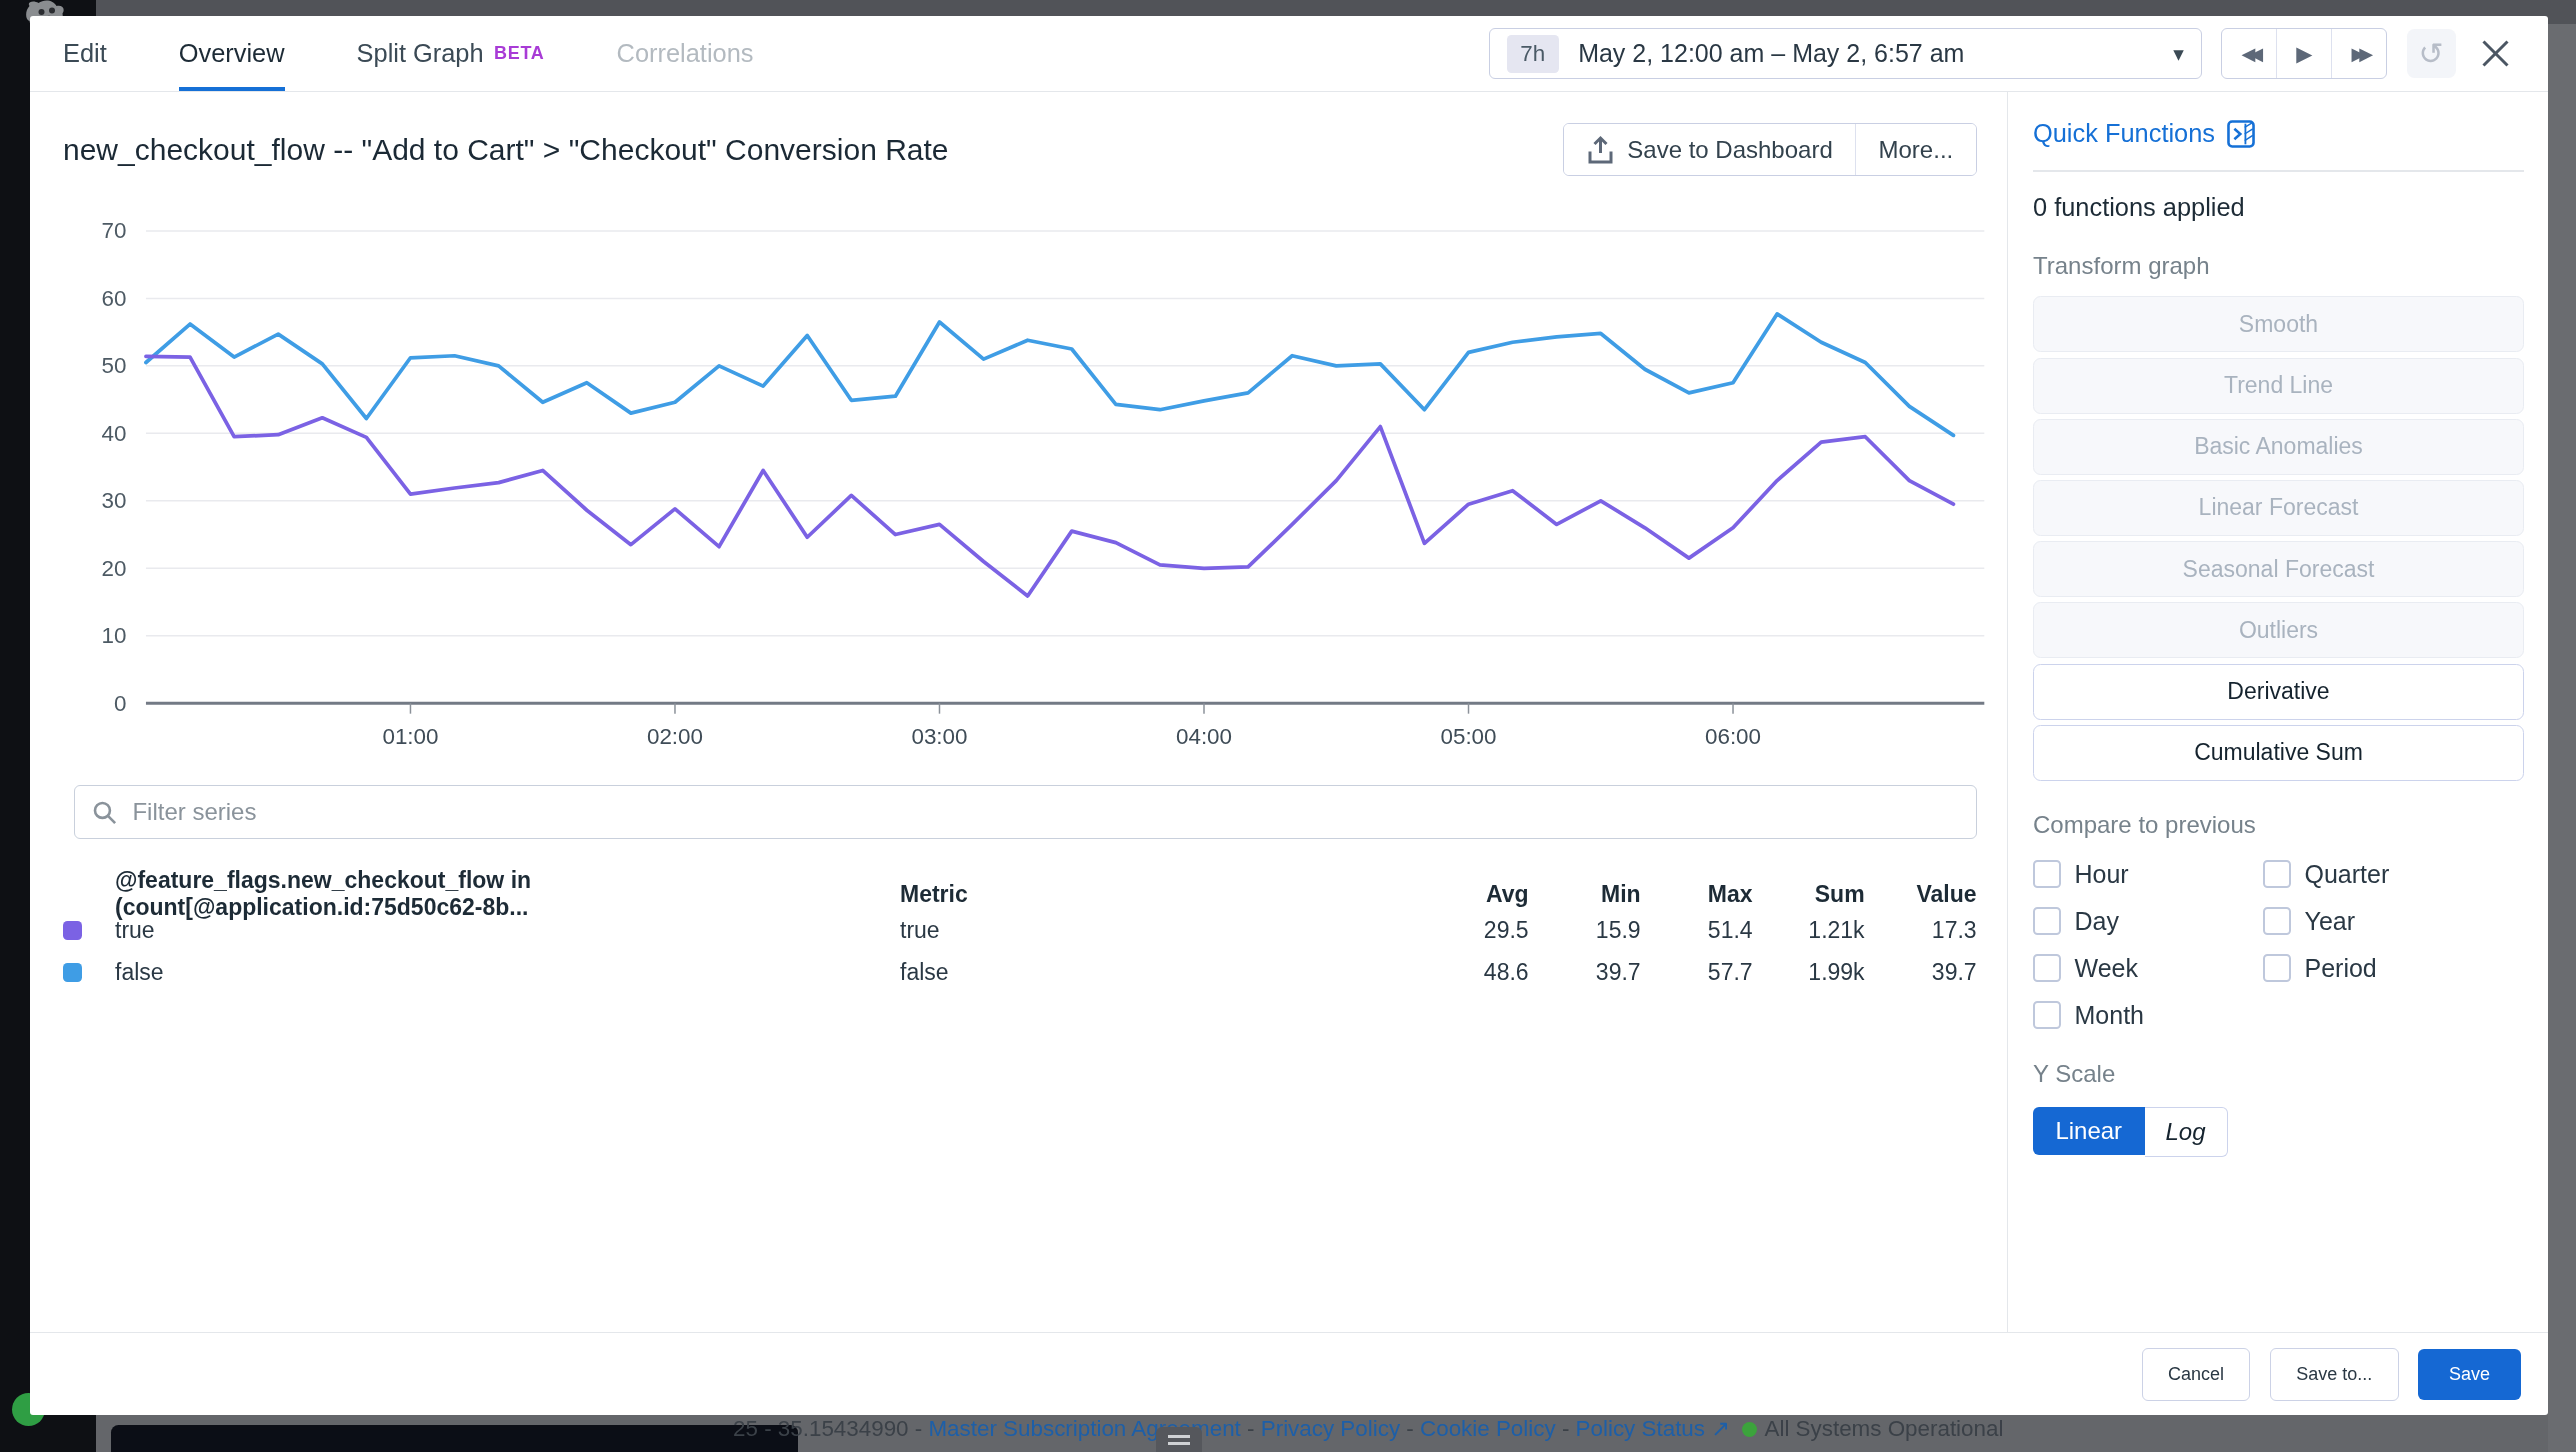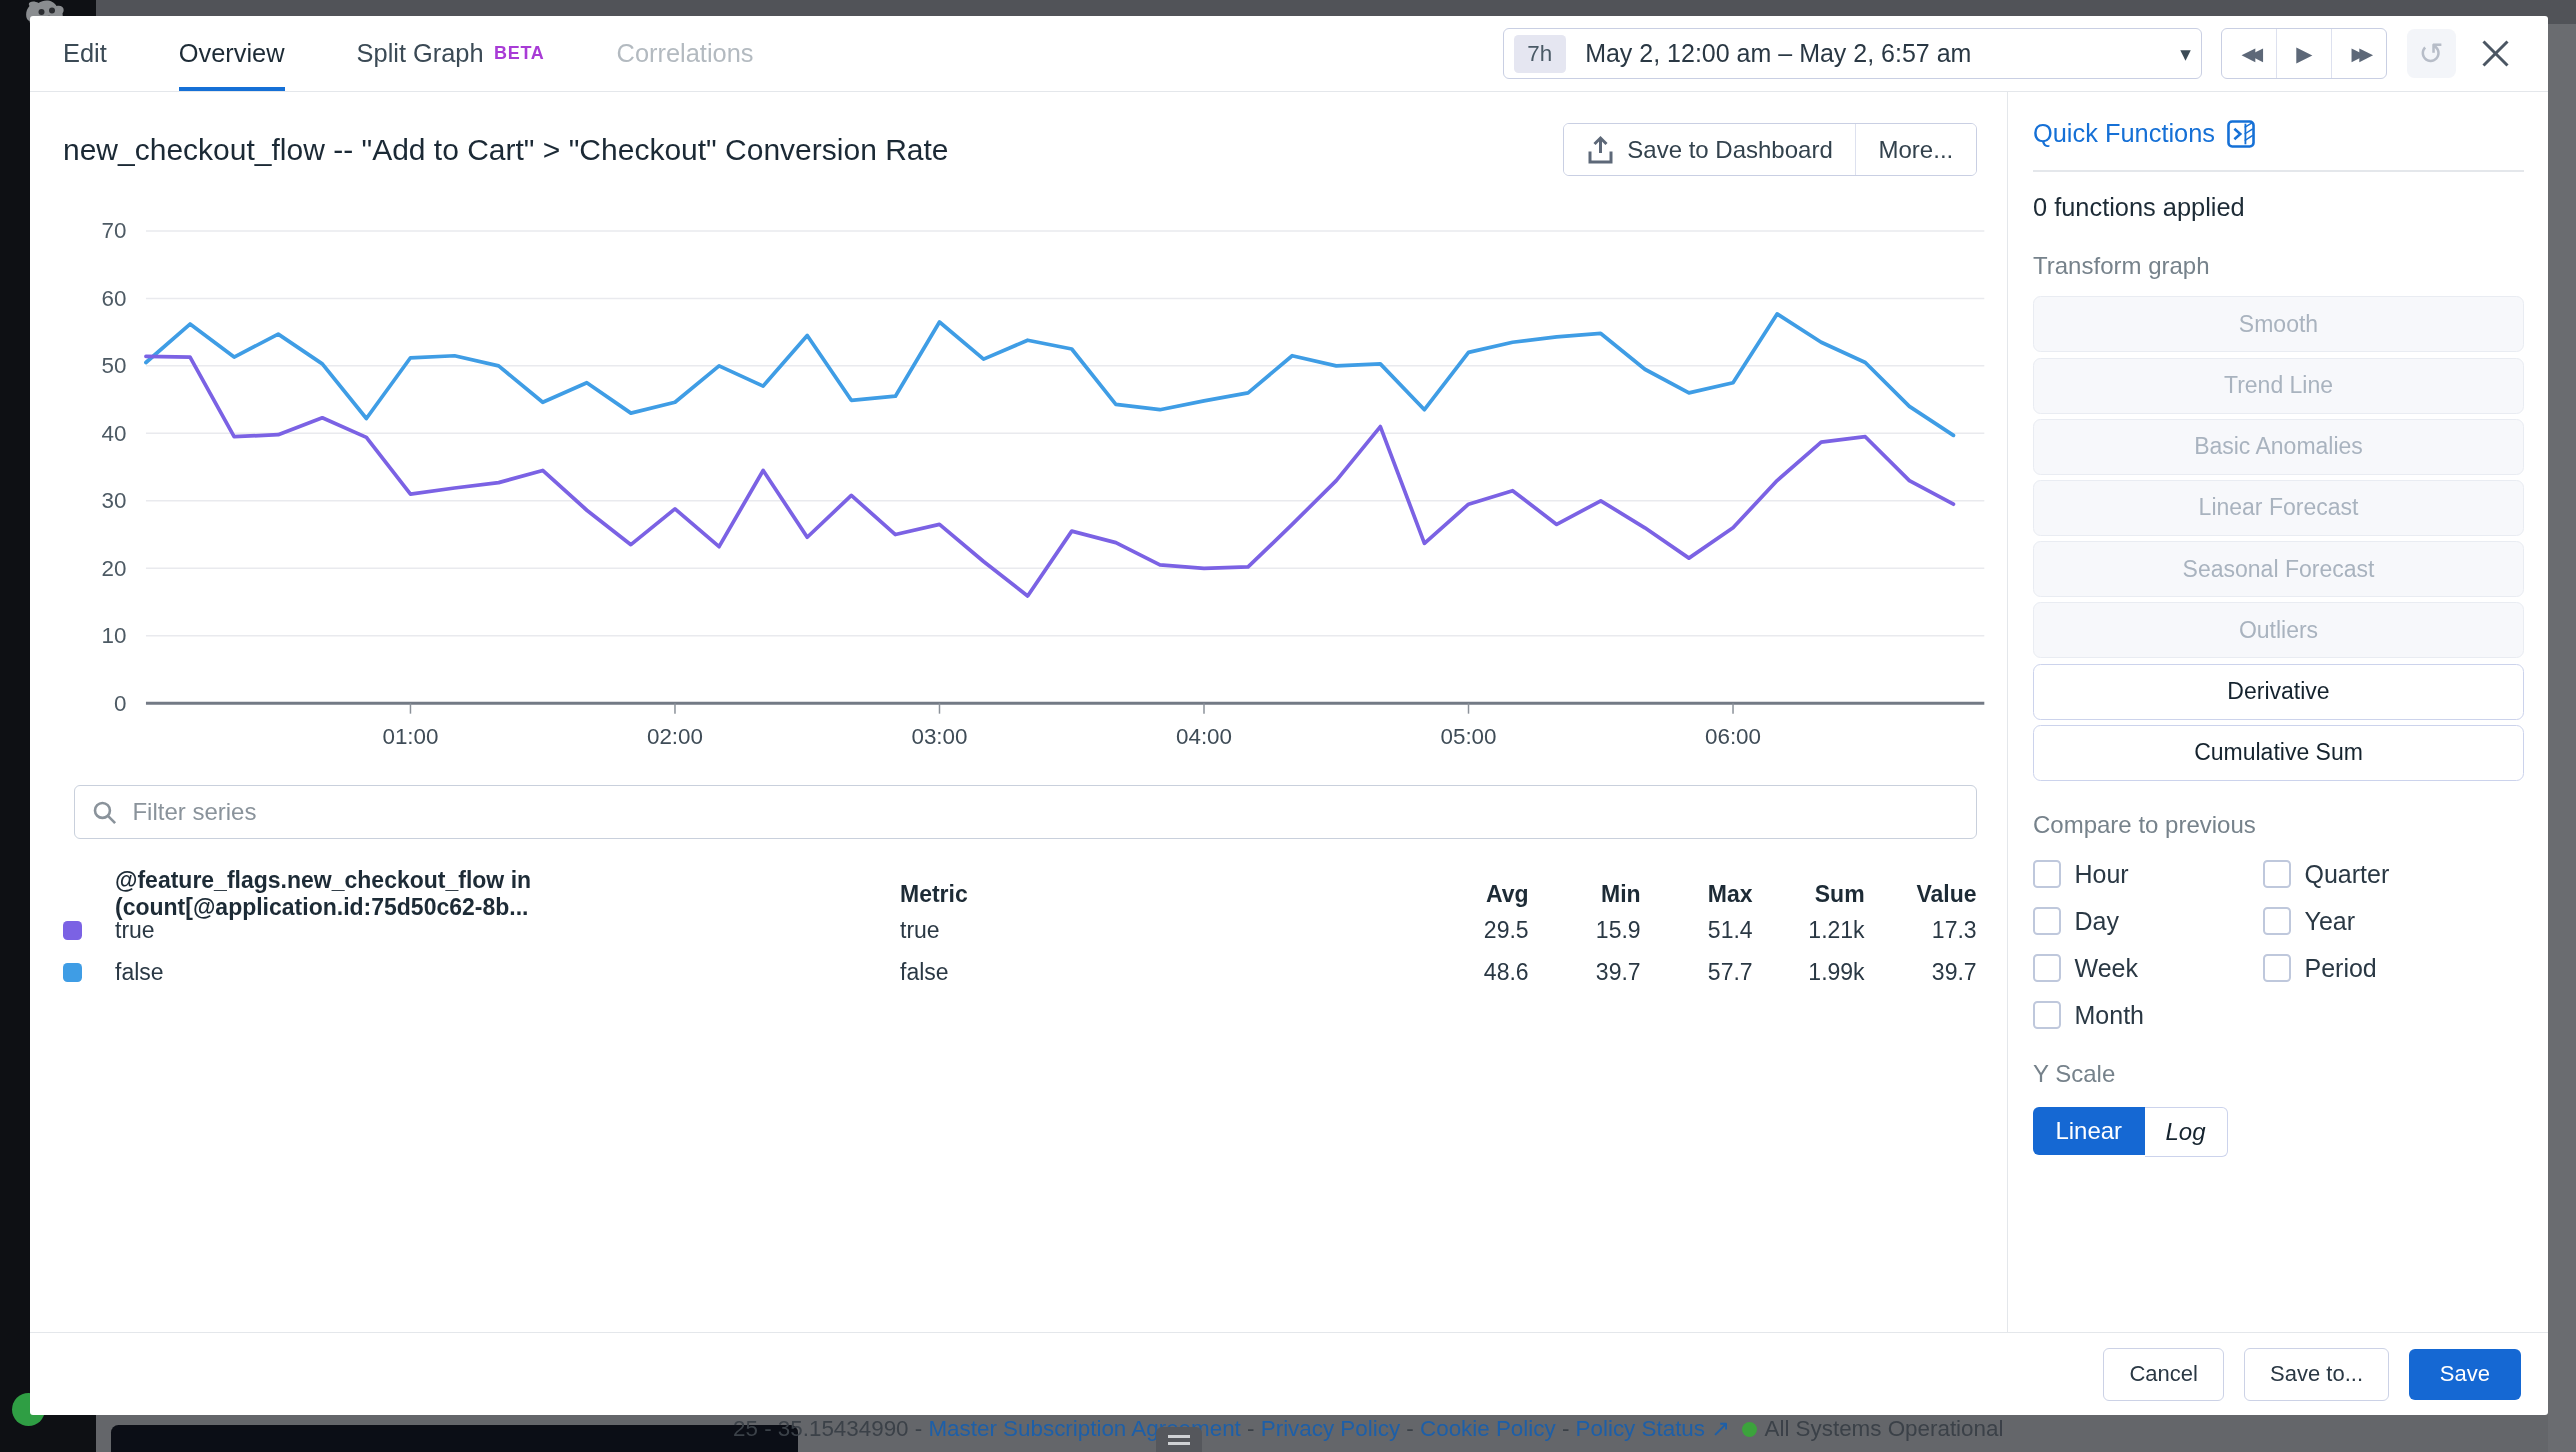--- a/index.html
+++ b/index.html
@@ -23,21 +23,21 @@
   .modal{position:absolute;left:30px;top:16px;width:2518px;height:1399px;background:#ffffff;border-radius:3px;display:flex;flex-direction:column;}
 
   
   .mh{height:75px;border-bottom:1.5px solid #e4e7eb;display:flex;align-items:stretch;padding:0 33px;flex:none;}
   .tabs{display:flex;gap:72px;}
   .tab{display:flex;align-items:center;font-size:25.4px;color:#3b4a55;cursor:pointer;border-bottom:4.5px solid transparent;padding-top:4.5px;}
   .tab.active{color:#1d2b36;border-bottom-color:#1570d6;font-weight:500;}
   .tab.muted{color:#b3bac0;}
   .beta{font-size:18px;font-weight:bold;color:#a83bd6;margin-left:10.5px;letter-spacing:0.7px;}
   .time-area{margin-left:auto;display:flex;align-items:center;gap:19.4px;}
-  .time-dd{width:677px;height:49px;border:1.5px solid #c9cfe3;border-radius:6px;display:flex;align-items:center;padding:0 10px;gap:19.4px;background:#fff;}
+  .time-dd{width:677px;height:49px;border:1.5px solid #c9cfe3;border-radius:6px;display:flex;align-items:center;padding:0 17px;gap:19.4px;background:#fff;}
   .chip{background:#e5e6f1;color:#4a5a66;border-radius:4.5px;padding:6px 13.5px;font-size:22.4px;}
   .time-text{font-size:25px;color:#2a3844;flex:1;}
   .dd-caret{font-size:21px;color:#3b4a55;}
   .nav-group{display:flex;height:49px;border:1.5px solid #c9cfe3;border-radius:6px;overflow:hidden;background:#fff;}
   .nav-btn{width:54px;display:flex;align-items:center;justify-content:center;color:#5d6878;border-right:1.5px solid #dde1ef;cursor:pointer;}
   .nav-btn:last-child{border-right:none;}
   .tri{font-size:18px;letter-spacing:-6px;}
   .tri.single{font-size:21px;letter-spacing:0;}
   .refresh-btn{width:49px;height:49px;background:#f3f5f9;border-radius:7.5px;display:flex;align-items:center;justify-content:center;color:#b7bdc8;font-size:30px;}
   .close-x{width:40px;height:40px;display:flex;align-items:center;justify-content:center;cursor:pointer;}
@@ -80,21 +80,21 @@
   .cmp-grid{display:grid;grid-template-columns:230px 1fr;row-gap:18px;margin-top:21px;}
   .cb-item{display:flex;align-items:center;gap:13.5px;font-size:25px;color:#2a3844;cursor:pointer;}
   .cb{width:24px;height:24px;border:2.2px solid #bfc8dc;border-radius:4.5px;background:#fff;flex:none;}
   .yscale-toggle{display:flex;margin-top:19.4px;}
   .ys-opt{height:48px;display:flex;align-items:center;justify-content:center;font-size:24px;cursor:pointer;}
   .ys-opt.active{background:#1568d3;color:#fff;border-radius:6px 0 0 6px;padding:0 22.4px;}
   .ys-opt.plain{background:#fff;color:#15232e;border:1.5px solid #ccd3ec;border-left:none;border-radius:0 6px 6px 0;padding:0 21px;font-style:italic;}
 
   
   .mf{flex:none;height:82px;border-top:1.5px solid #e4e7eb;display:flex;align-items:center;justify-content:flex-end;gap:19.4px;padding-right:27px;}
-  .btn{height:51px;display:flex;align-items:center;justify-content:flex-end;font-size:22px;border-radius:6px;cursor:pointer;}
+  .btn{height:51px;display:flex;align-items:center;justify-content:flex-end;font-size:18px;border-radius:6px;cursor:pointer;}
   .btn.ghost{background:#fff;border:1.5px solid #ccd2e6;color:#2a3844;padding:0 25.4px;}
   .btn.primary{background:#1568d3;color:#fff;padding:0 31px;}
 </style>
 </head>
 <body>
 
 <div id="screen">
 
   <div class="bd-left"></div>
   <div class="bd-top"></div>

